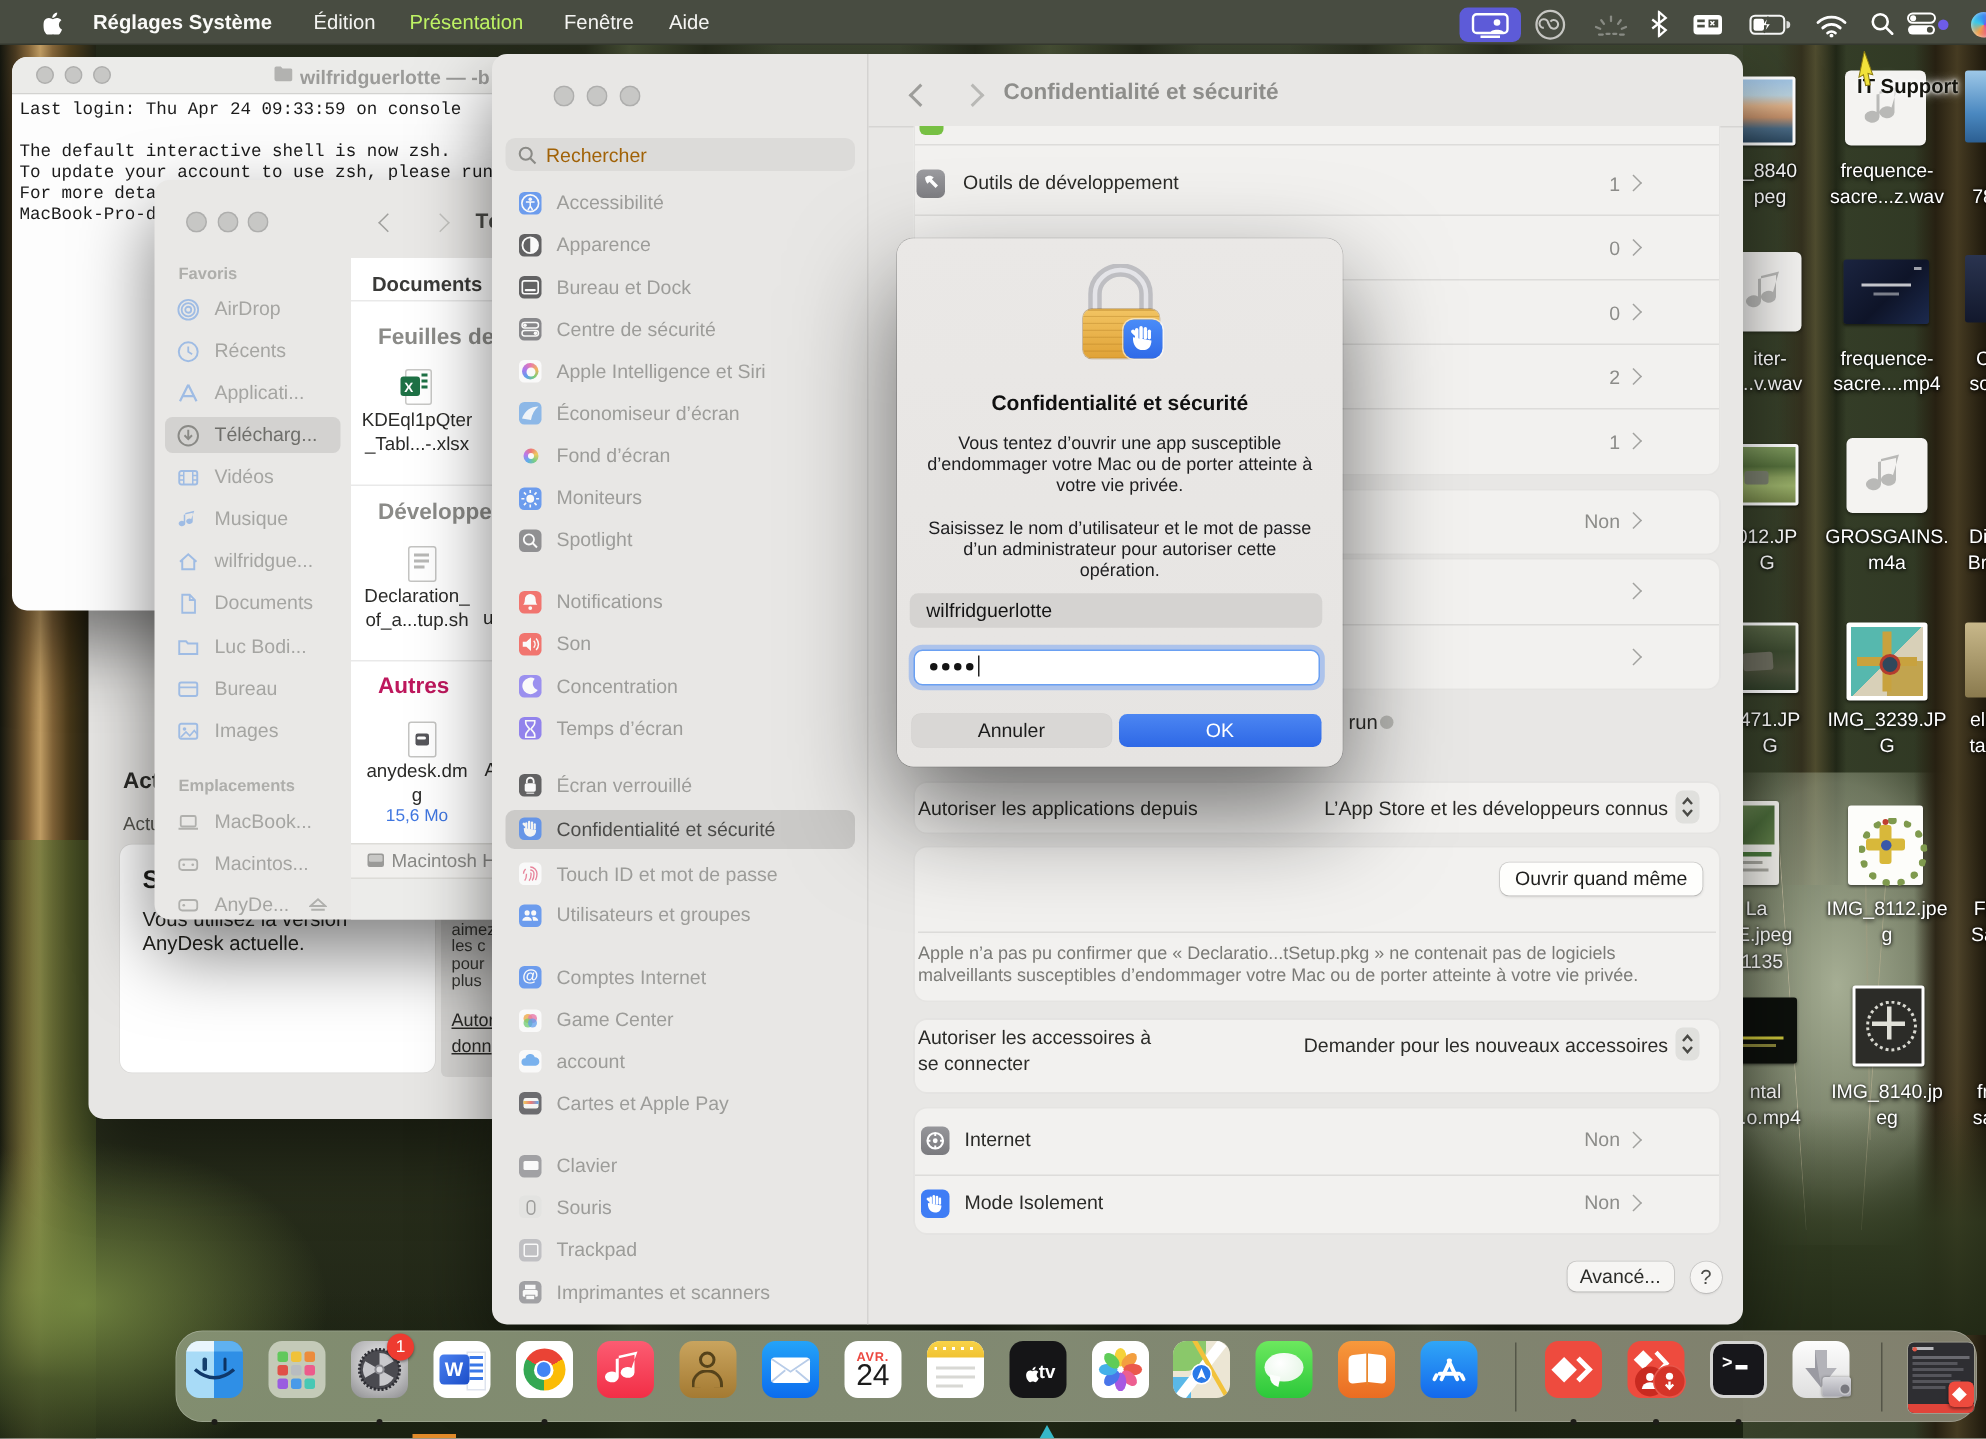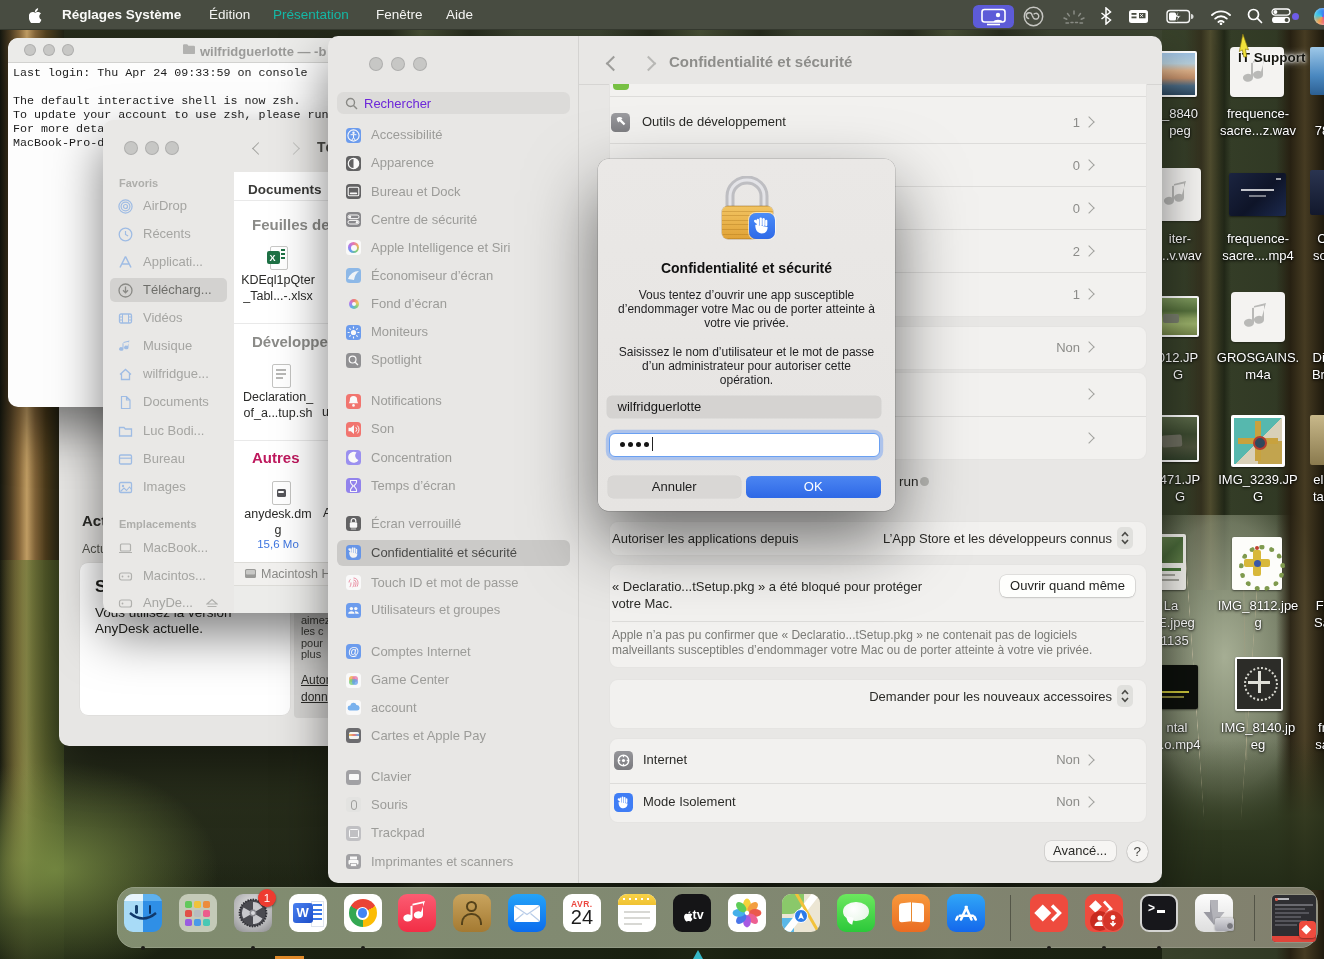--- a/index.html
+++ b/index.html
@@ -308,21 +308,21 @@
   <div class="a" style="left:250px;top:0;width:1px;height:847px;background:#d4d3d1"></div>
   <div class="tl" style="left:41px;top:21px"></div>
   <div class="tl" style="left:63px;top:21px"></div>
   <div class="tl" style="left:85px;top:21px"></div>
 
   <div class="a" style="left:9px;top:56px;width:233px;height:22px;background:#dcdbd9;border-radius:6.5px"></div>
   <svg class="a" style="left:17px;top:61px" width="13" height="13" viewBox="0 0 13 13">
         <circle cx="5.5" cy="5.5" r="4" fill="none" stroke="#8a8a86" stroke-width="1.4"></circle>
         <path d="M8.5 8.5 L12 12" stroke="#8a8a86" stroke-width="1.4"></path>
       </svg>
-  <div class="a" style="left:36px;top:60px;font-size:13px;color:#6d28d9">Rechercher</div>
+  <div class="a" style="left:36px;top:60px;font-size:13px;color:#a16207">Rechercher</div>
 
   <div class="a" style="left:9px;top:504px;width:233px;height:25.5px;background:#cbcac8;border-radius:6px"></div>
   <div class="sic" style="left:18px;top:91.5px;background:#4a87f0"><svg width="15" height="15" viewBox="0 0 15 15">
           <circle cx="7.5" cy="7.5" r="5.6" fill="none" stroke="#fff" stroke-width="1.1"></circle>
           <circle cx="7.5" cy="4.8" r="1.2" fill="#fff"></circle>
           <path d="M4.6 6.7 h5.8 M7.5 7 v3 M7.5 9.5 l-1.6 2.5 M7.5 9.5 l1.6 2.5" stroke="#fff" stroke-width="1" fill="none"></path>
         </svg></div>
   <div class="sic" style="left:18px;top:119.8px;background:#3d3d3f"><svg width="15" height="15" viewBox="0 0 15 15">
           <circle cx="7.5" cy="7.5" r="5.2" fill="none" stroke="#fff" stroke-width="1.2"></circle>
           <path d="M7.5 2.3 a5.2 5.2 0 0 1 0 10.4 Z" fill="#fff"></path>
@@ -497,26 +497,26 @@
   <div class="a" style="left:571px;top:438px;font-size:13.5px;color:#2b2b28">run<span style="display:inline-block;width:9px;height:9px;border-radius:50%;background:#b8b8b4;margin-left:1px"></span></div>
 
   <div class="card" style="left:281px;top:484.5px;width:538px;height:35px"></div>
   <div class="rowt" style="left:284px;top:495px">Autoriser les applications depuis</div>
   <div class="a" style="left:484px;top:495px;width:300px;text-align:right;font-size:13px;color:#2b2b28">L’App Store et les développeurs connus</div>
   <div class="a" style="left:789px;top:491px;width:16px;height:22px;border-radius:5px;background:rgba(120,120,115,.14)"><svg width="16" height="22" viewBox="0 0 16 22">
           <path d="M5 9 l3-3.4 3 3.4 M5 13 l3 3.4 3-3.4" fill="none" stroke="#4a4a46" stroke-width="1.6"></path>
         </svg></div>
 
   <div class="card" style="left:281px;top:528px;width:538px;height:104px"></div>
-  <div class="rowt" style="left:284px;top:542px;line-height:17px">« Declaratio...tSetup.pkg » a été bloqué pour protéger<br>votre Mac.</div>
   <div class="a" style="left:672px;top:539px;width:135px;height:22px;background:#fefefc;border-radius:6px;box-shadow:0 0 0 .5px rgba(0,0,0,.15),0 1px 2px rgba(0,0,0,.12);font-size:13px;color:#1f1f1d;text-align:center;line-height:22px">Ouvrir quand même</div>
   <div class="sep" style="left:284px;top:584.5px;width:532px"></div>
   <div class="a" style="left:284px;top:591.5px;font-size:12px;color:#7a7a76;line-height:15.5px">Apple n’a pas pu confirmer que « Declaratio...tSetup.pkg » ne contenait pas de logiciels<br>malveillants susceptibles d’endommager votre Mac ou de porter atteinte à votre vie privée.</div>
 
   <div class="card" style="left:281px;top:642.5px;width:538px;height:50px"></div>
+  <div class="rowt" style="left:284px;top:646.5px;line-height:17px">Autoriser les accessoires à<br>se connecter</div>
   <div class="a" style="left:484px;top:653px;width:300px;text-align:right;font-size:13px;color:#2b2b28">Demander pour les nouveaux accessoires</div>
   <div class="a" style="left:789px;top:649px;width:16px;height:22px;border-radius:5px;background:rgba(120,120,115,.14)"><svg width="16" height="22" viewBox="0 0 16 22">
           <path d="M5 9 l3-3.4 3 3.4 M5 13 l3 3.4 3-3.4" fill="none" stroke="#4a4a46" stroke-width="1.6"></path>
         </svg></div>
 
   <div class="card" style="left:281px;top:702px;width:538px;height:84.5px"></div>
   <div class="a" style="left:285.8px;top:714.5px;width:19px;height:19px;border-radius:4.5px;background:linear-gradient(180deg,#96969a,#7a7a7e)"><svg width="19" height="19" viewBox="0 0 19 19">
           <circle cx="9.5" cy="9.5" r="5.2" fill="none" stroke="#fff" stroke-width="1.4"></circle>
           <circle cx="9.5" cy="9.5" r="1.6" fill="#fff"></circle>
           <path d="M9.5 4.3 v2 M9.5 12.7 v2 M4.3 9.5 h2 M12.7 9.5 h2" stroke="#fff" stroke-width="1.3"></path>
@@ -575,21 +575,21 @@
   <div class="a" style="left:9.7px;top:316.6px;width:133px;height:22px;background:#d9d7d5;border-radius:5.5px;box-shadow:0 0 0 .5px rgba(0,0,0,.08);font-size:13px;color:#1c1c1c;text-align:center;line-height:22px">Annuler</div>
   <div class="a" style="left:147.5px;top:316.6px;width:135.5px;height:22px;background:linear-gradient(180deg,#4c86f2,#2e68e6);border-radius:5.5px;font-size:13px;color:#fff;text-align:center;line-height:22px">OK</div>
 </div>
 
 <div class="a" style="left:0;top:0;width:1324px;height:30px;background:#484c41;border-bottom:1px solid rgba(18,20,12,.35);box-sizing:border-box">
   <svg class="a" style="left:29px;top:7.5px" width="13" height="15" viewBox="0 0 13 15">
         <path d="M10.8 7.9 c0-2 1.7-3 1.8-3.1 c-1-1.4-2.5-1.6-3-1.6 c-1.3-.1-2.5.75-3.1.75 c-.6 0-1.6-.73-2.7-.71 C2.4 3.26 1.1 4 .4 5.3 c-1.5 2.5-.4 6.3 1 8.3 c.7 1 1.5 2.1 2.6 2 c1-.04 1.4-.65 2.7-.65 c1.3 0 1.6.65 2.7.63 c1.1-.02 1.8-1 2.5-2 c.8-1.1 1.1-2.2 1.1-2.3 c0 0-2.1-.8-2.2-3.3 Z M8.7 1.8 C9.3 1.1 9.7.2 9.6-.7 c-.9.04-1.9.6-2.5 1.3 c-.55.6-1 1.6-.9 2.5 c1 .07 1.9-.5 2.5-1.3 Z" fill="#fff" transform="translate(0,1) scale(.95)"></path>
       </svg>
   <div class="a" style="left:62px;top:0;height:30px;line-height:30px;font-size:13.5px;font-weight:bold;color:#fafaf8">Réglages Système</div>
   <div class="a" style="left:209px;top:0;height:30px;line-height:30px;font-size:13.5px;color:#f4f4f2">Édition</div>
-  <div class="a" style="left:273px;top:0;height:30px;line-height:30px;font-size:13.5px;color:#14b8a6">Présentation</div>
+  <div class="a" style="left:273px;top:0;height:30px;line-height:30px;font-size:13.5px;color:#bef264">Présentation</div>
   <div class="a" style="left:376px;top:0;height:30px;line-height:30px;font-size:13.5px;color:#f4f4f2">Fenêtre</div>
   <div class="a" style="left:446px;top:0;height:30px;line-height:30px;font-size:13.5px;color:#f4f4f2">Aide</div>
   <div class="a" style="left:973px;top:4.5px;width:41px;height:23px;background:#5d5bd8;border-radius:5.5px"><svg width="41" height="23" viewBox="0 0 41 23">
           <rect x="9" y="4.5" width="23" height="12.5" rx="2.5" fill="none" stroke="#fff" stroke-width="1.6"></rect>
           <circle cx="25" cy="10" r="2.2" fill="#fff"></circle>
           <path d="M20.5 17 c0-3 9-3 9 0 Z" fill="#fff"></path>
           <path d="M14 19.5 h13" stroke="#fff" stroke-width="1.6"></path>
         </svg></div>
   <svg class="a" style="left:1023px;top:6px" width="21" height="21" viewBox="0 0 21 21">
         <circle cx="10.5" cy="10.5" r="9.2" fill="none" stroke="#c6c6c2" stroke-width="1.5"></circle>

